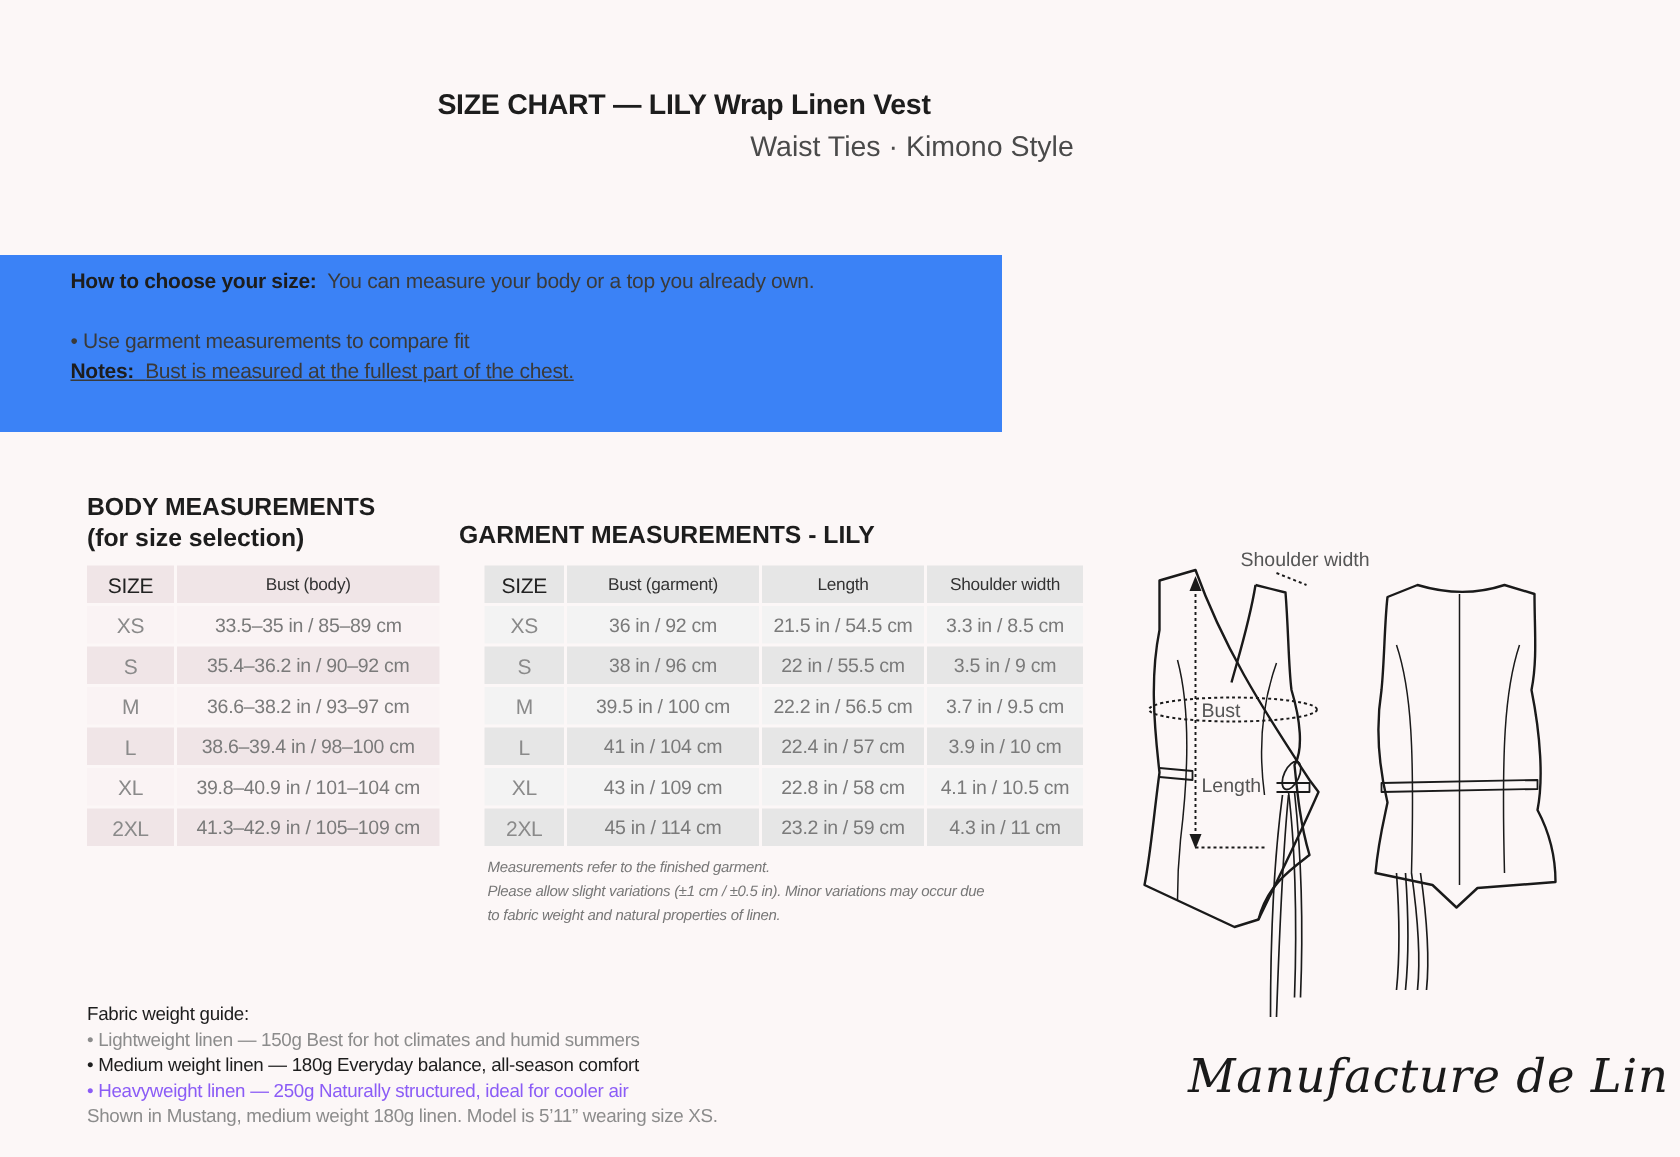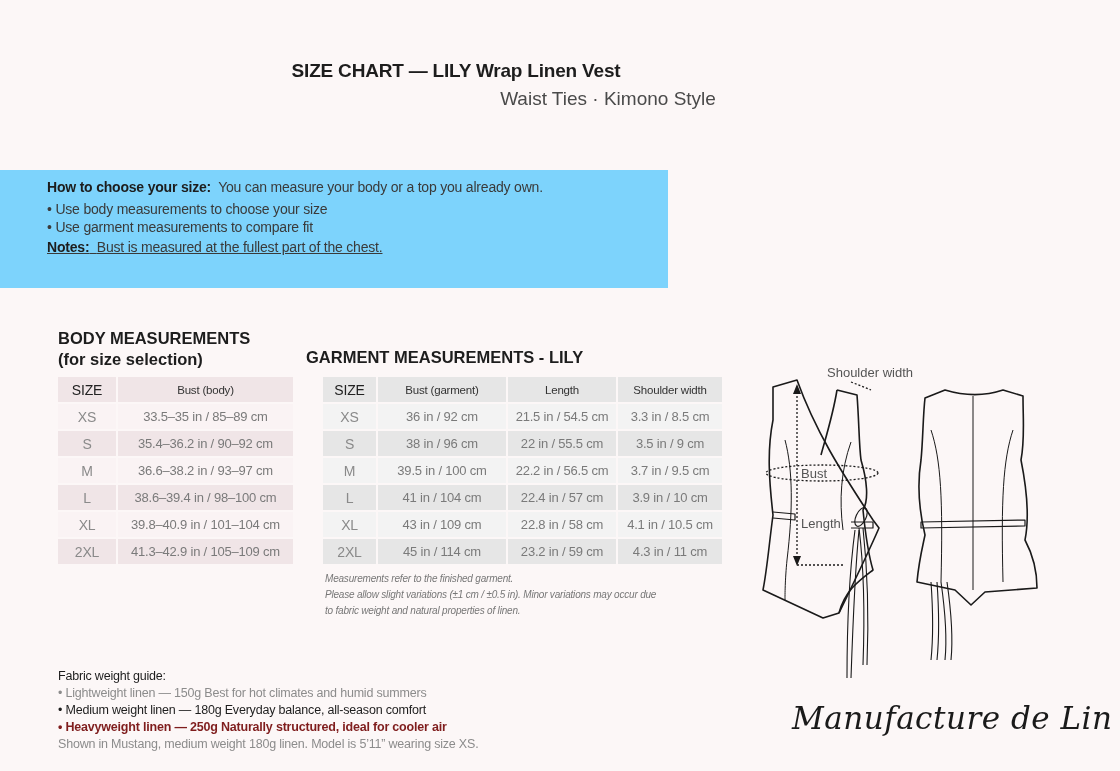--- a/index.html
+++ b/index.html
@@ -6,21 +6,21 @@
   body {
     width:1120px; height:771px; position:relative; overflow:hidden;
     background:#fcf7f7;
     font-family:"Liberation Sans", "DejaVu Sans", sans-serif;
     color:#222;
   }
   .abs { position:absolute; }
   .title { left:0; width:912px; top:60px; text-align:center; font-size:19px; font-weight:bold; color:#1d1d1d; letter-spacing:-0.2px; }
   .subtitle { left:0; width:1120px; top:88px; text-align:center; font-size:19px; color:#4a4a4a;margin-left:48px; }
 
-  .howto { left:0; top:170px; width:668px; height:118px; background:#7dd3fc; }
+  .howto { left:0; top:170px; width:668px; height:118px; background:#3b82f6; }
   .howto .line { position:absolute; left:47px; font-size:14px; color:#3a3a3a; letter-spacing:-0.2px; white-space:nowrap; }
   .howto b { color:#1d1d1d; }
 
   .h-body { left:58px; top:328px; font-size:16.5px; font-weight:bold; line-height:21px; color:#1d1d1d; }
   .h-garm { left:306px; top:348px; font-size:16.5px; font-weight:bold; color:#1d1d1d; }
 
   table { border-collapse:separate; border-spacing:2px; position:absolute; }
   td, th { text-align:center; font-size:13px; color:#7a7a7a; padding:0; height:25px; font-weight:normal; letter-spacing:-0.2px;margin-top:40px; }
   th { font-size:11.5px; color:#333; }
   th.size { font-size:14px; color:#222; }
@@ -35,40 +35,39 @@
   .tbl-garm th { background:#e6e6e6; }
   .tbl-garm tr.odd td { background:#f3f3f3; }
   .tbl-garm tr.even td { background:#e6e6e6; }
 
   .note { left:325px; top:571px; font-size:10px; font-style:italic; color:#777; line-height:16px; letter-spacing:-0.2px; }
 
   .fabric { left:58px; top:668px; font-size:12.5px; line-height:17px; letter-spacing:-0.2px; }
   .fabric .t { color:#1d1d1d; }
   .fabric .l1 { color:#8c8c8c; }
   .fabric .l2 { color:#1d1d1d; }
-  .fabric .l3 { color:#7f1d1d; font-weight:bold; }
+  .fabric .l3 { color:#8b5cf6; font-weight:normal; }
   .fabric .l4 { color:#8c8c8c; }
 
   .illus { left:755px; top:360px; }
   .illus-label { font-size:13px; fill:#555; font-family:"Liberation Sans", sans-serif; }
 
   .signature { left:792px; top:700px; font-family:"DejaVu Serif", serif; font-style:italic; font-size:31px; color:#1a1a1a; letter-spacing:0.5px; }
 </style>
 </head>
 <body>
 
 <div class="abs title">SIZE CHART — LILY Wrap Linen Vest</div>
 <div class="abs subtitle">Waist Ties · Kimono Style</div>
 
 <div class="abs howto">
   <div class="line" style="top:9px;">
     <b>How to choose your size:</b>&nbsp;
     <span>You can measure your body or a top you already own.</span>
   </div>
-  <div class="line" style="top:31px;">• Use body measurements to choose your size</div>
   <div class="line" style="top:49px;">• Use garment measurements to compare fit</div>
   <div class="line" style="top:69px;text-decoration:underline;">
     <b>Notes:</b>&nbsp;
     <span>Bust is measured at the fullest part of the chest.</span>
   </div>
 </div>
 
 <div class="abs h-body">
   <div>BODY MEASUREMENTS</div>
   <div>(for size selection)</div>

